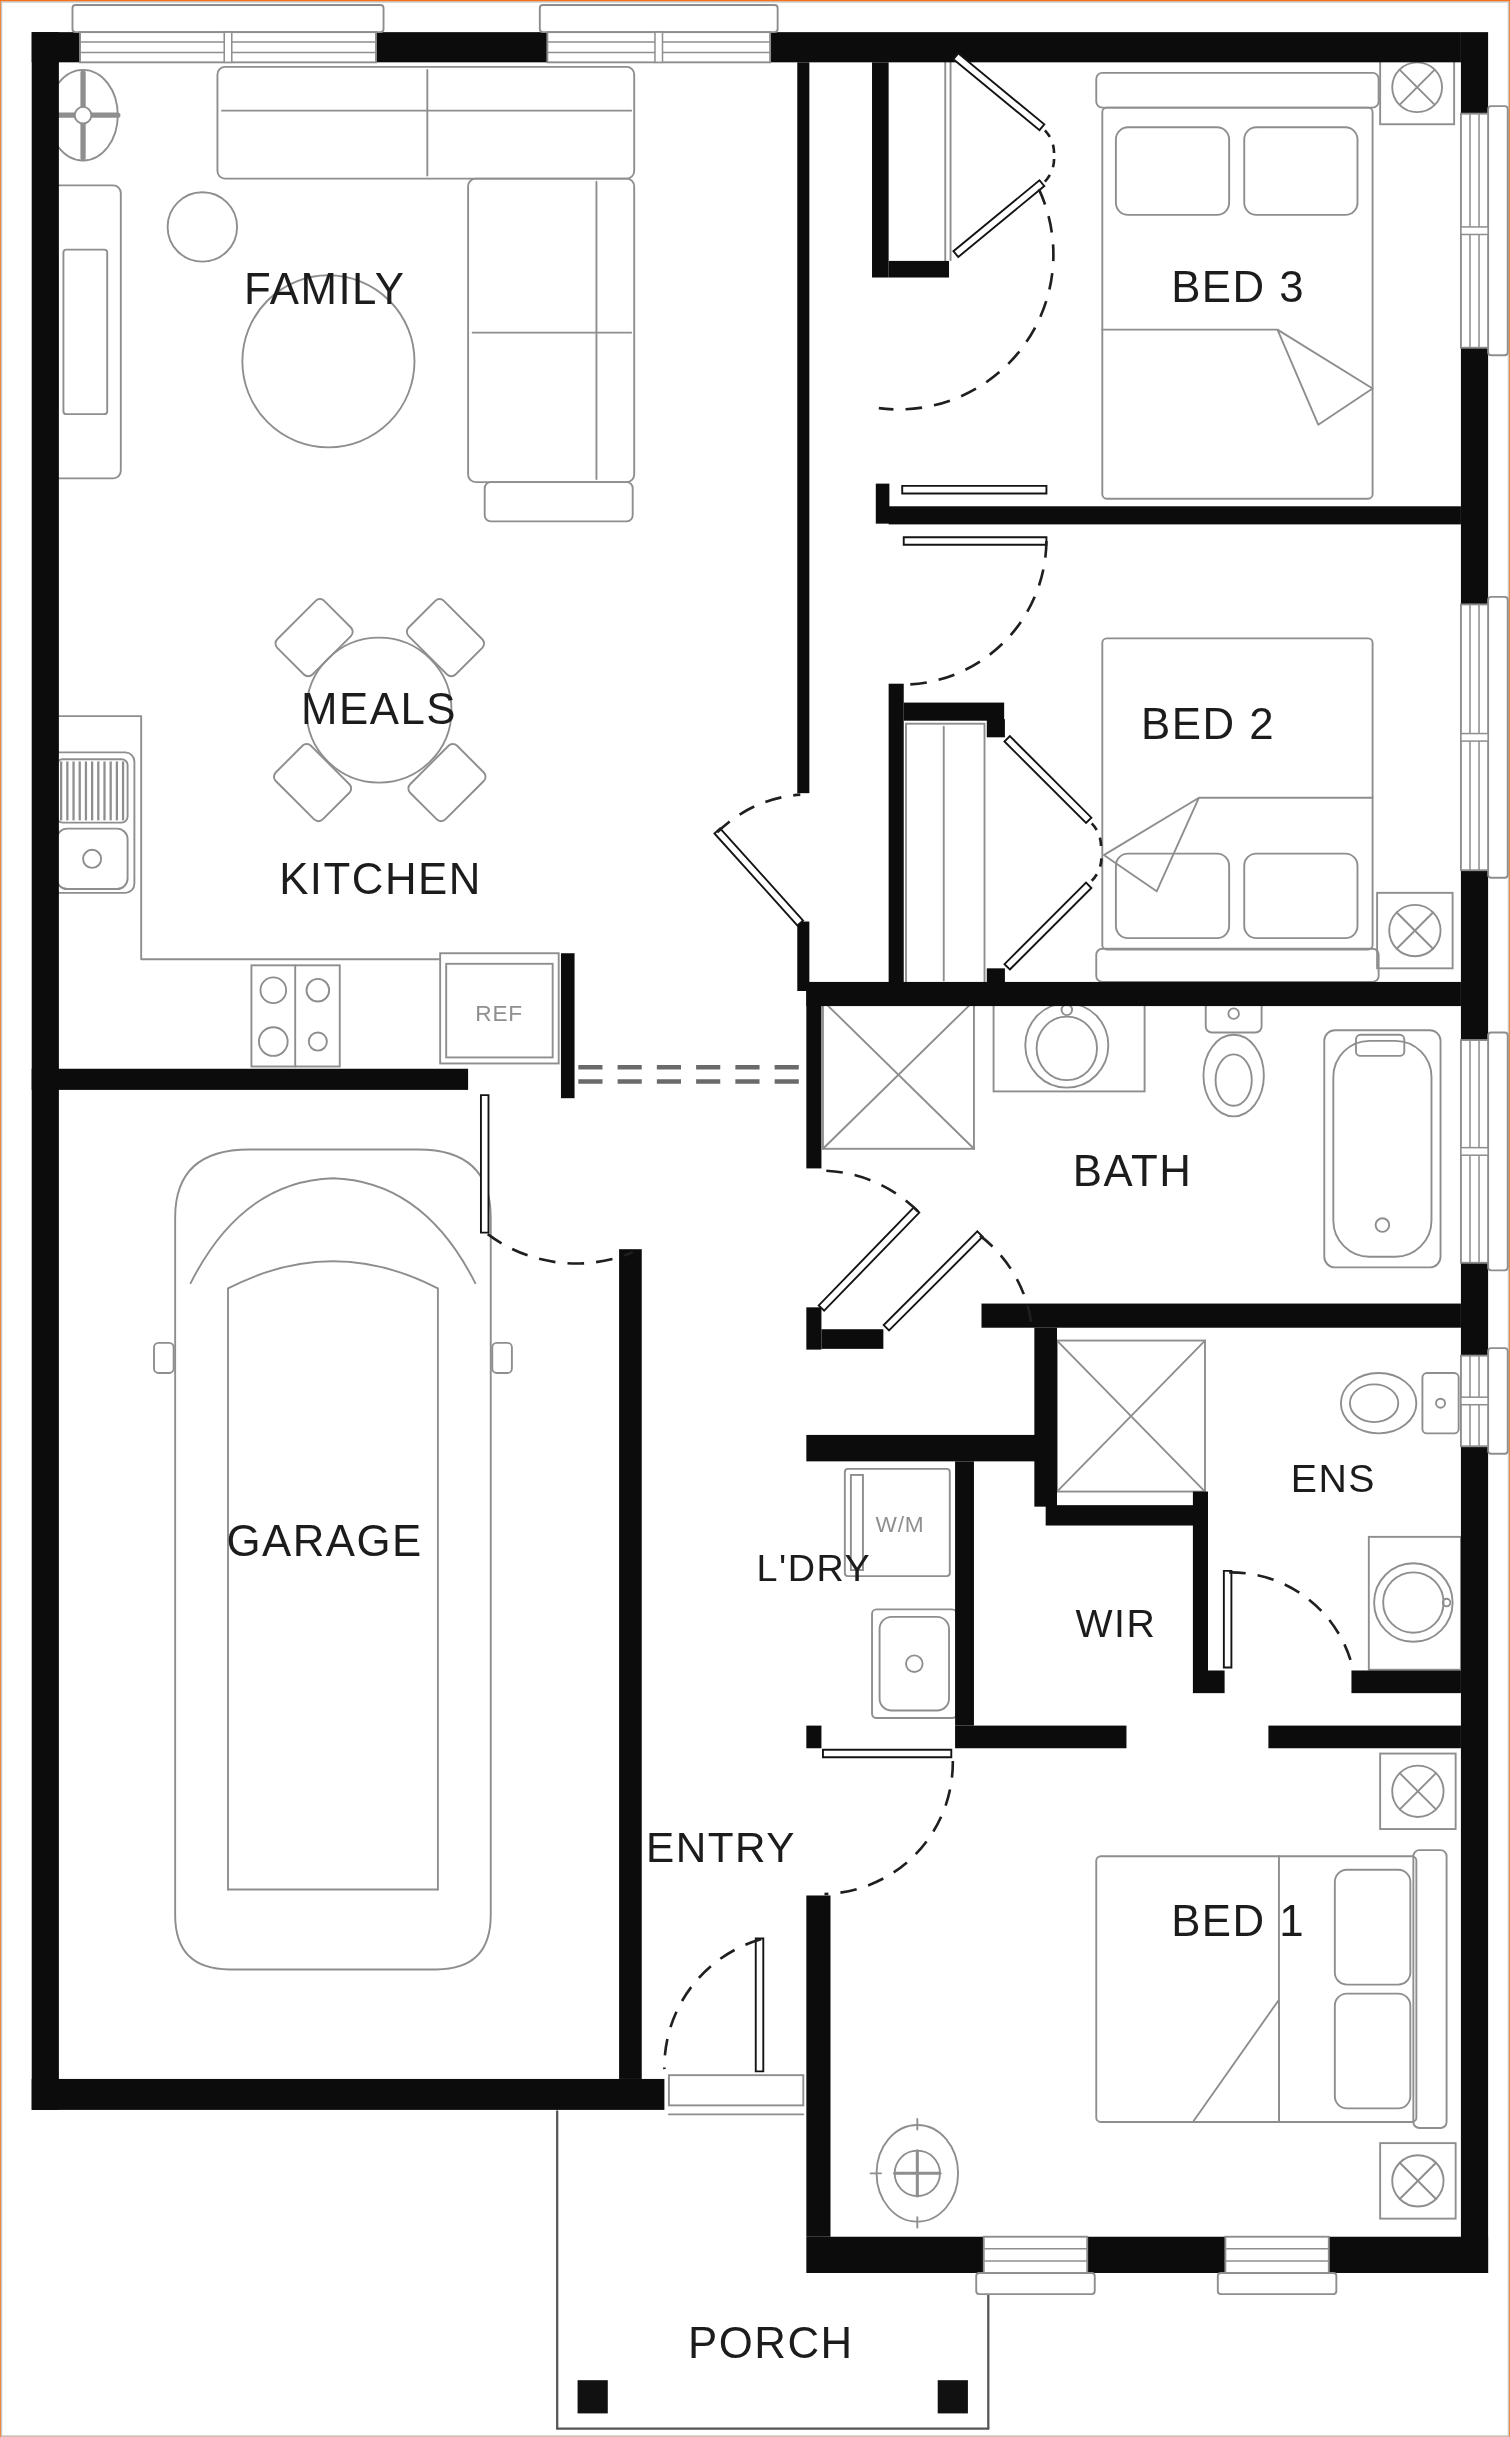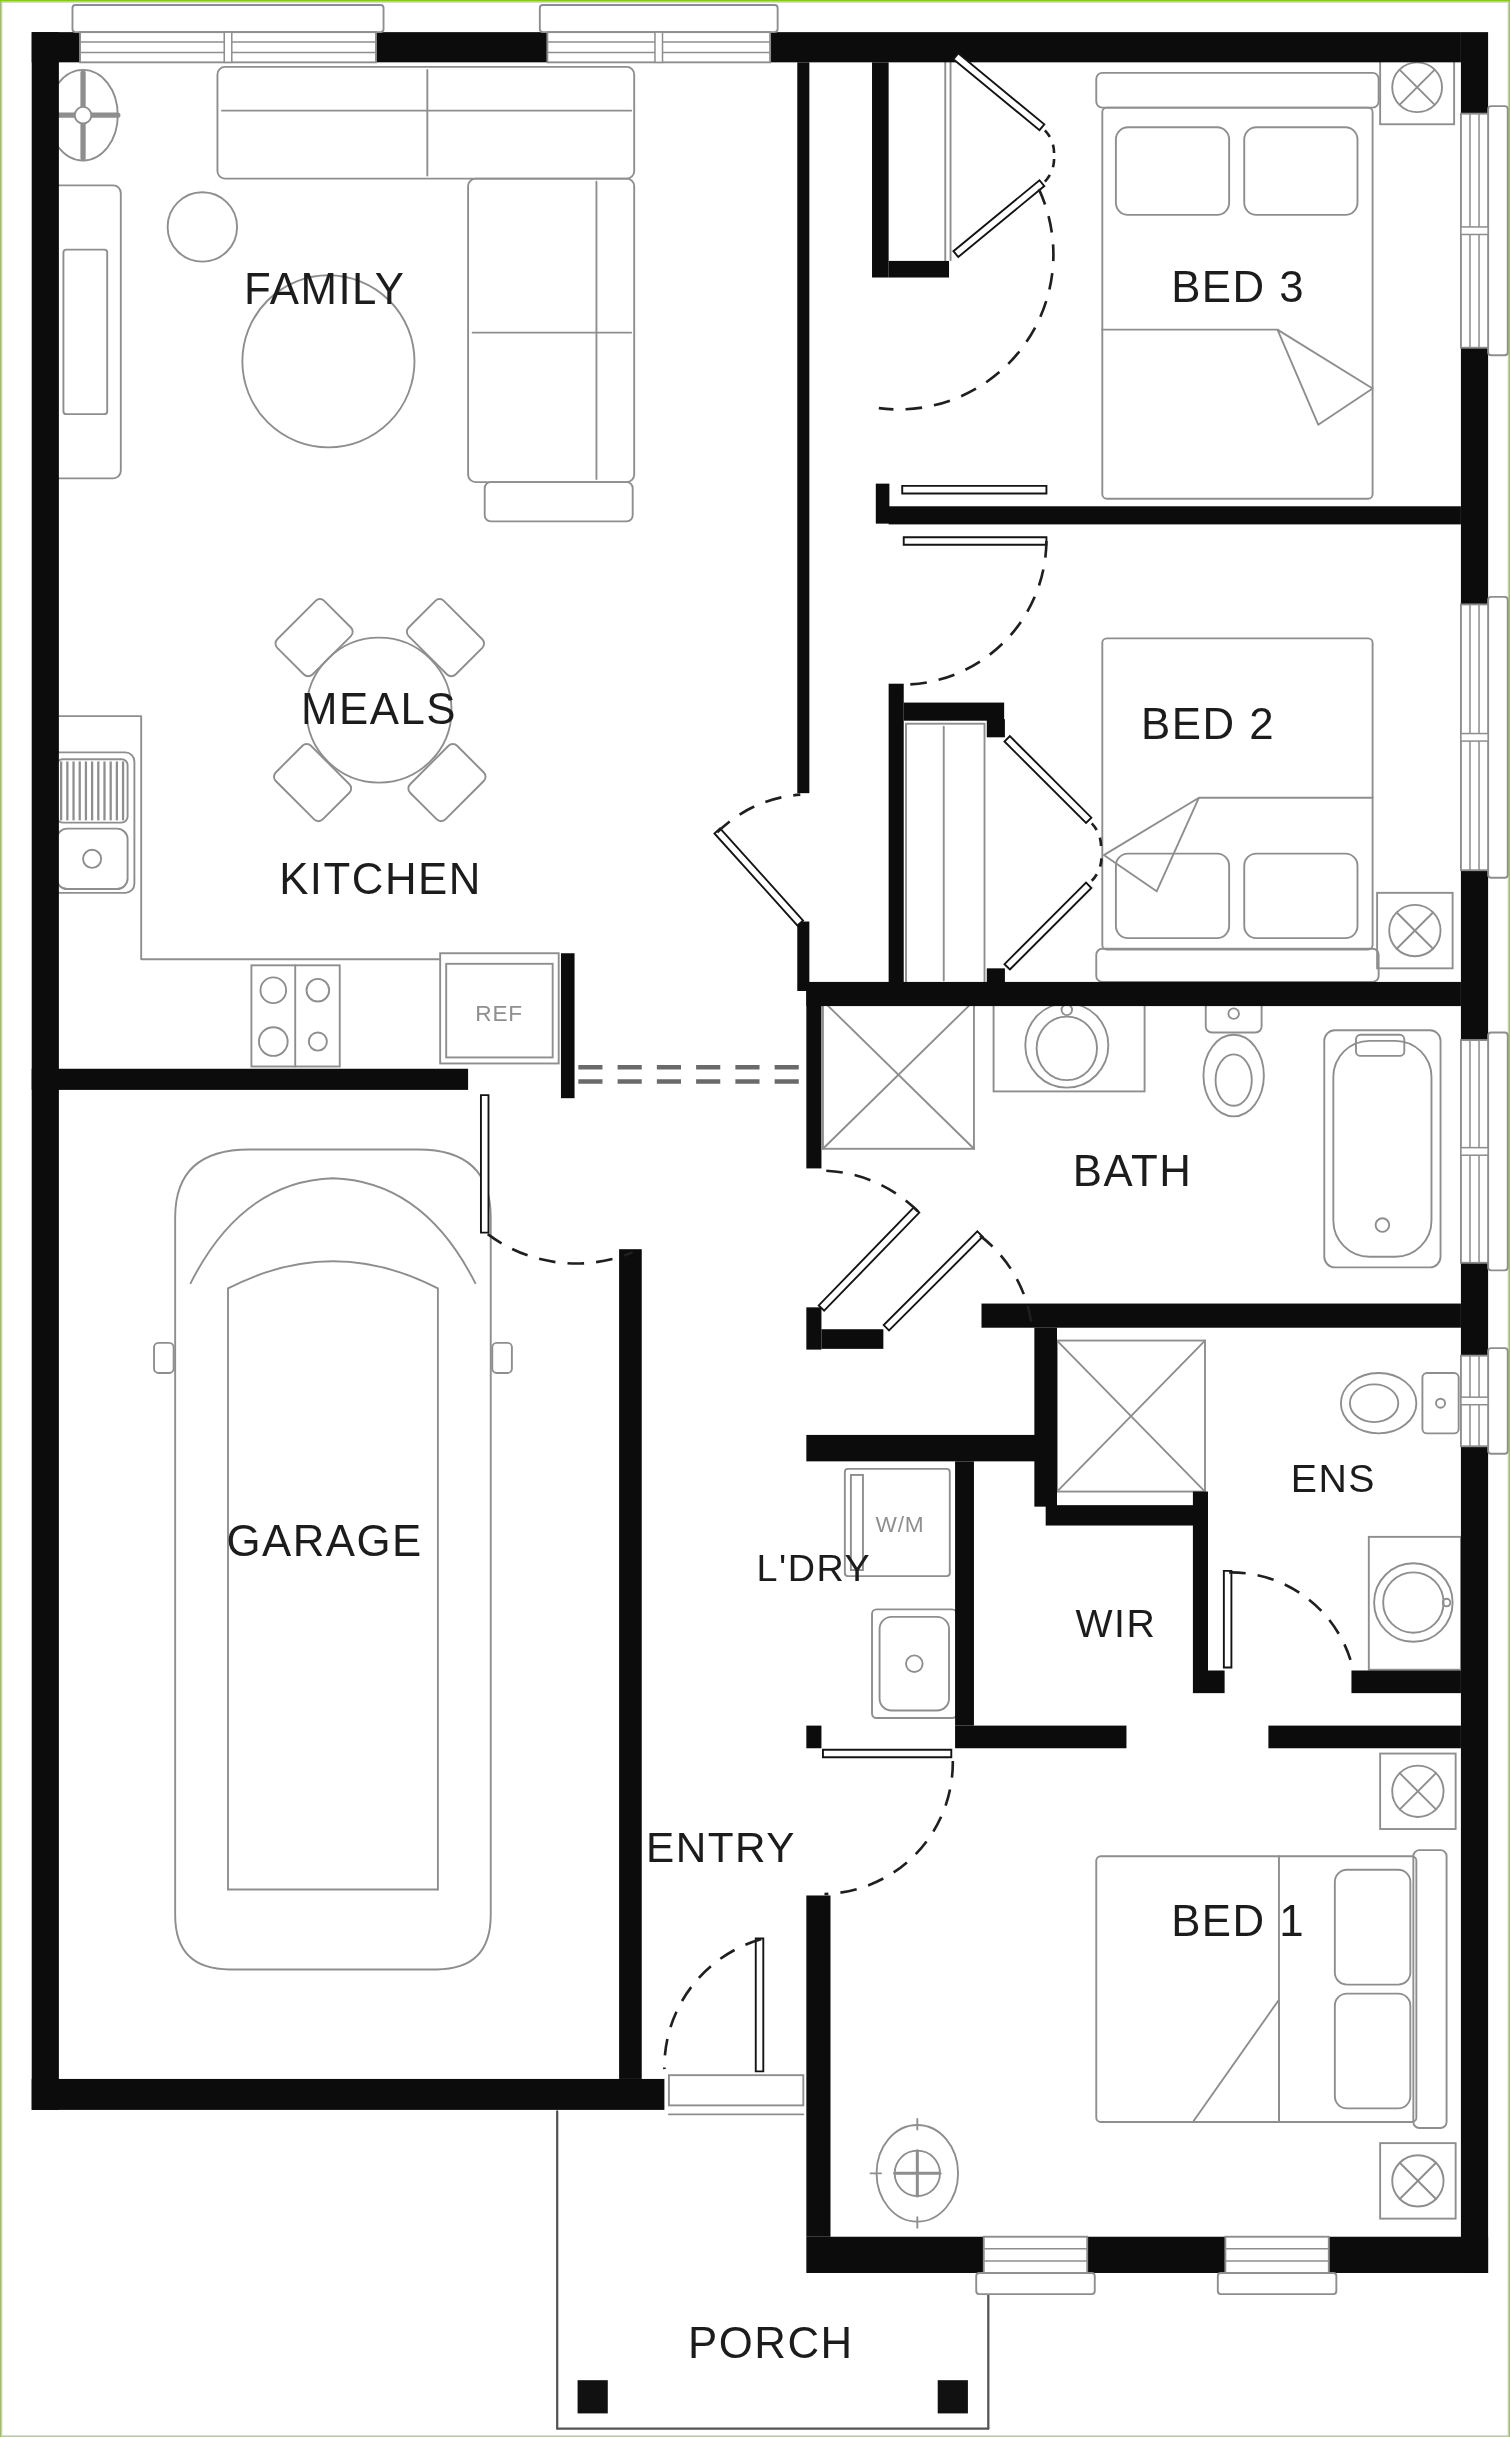--- a/index.html
+++ b/index.html
@@ -1,16 +1,16 @@
 <!DOCTYPE html>
 <html style="font-size:12px"><head>
 <meta charset="utf-8">
 <style>
   html,body{margin:0;padding:0;background:#ffffff;}
-  #stage{position:relative;width:1510px;height:2438px;background:#84cc16;}
+  #stage{position:relative;width:1510px;height:2438px;background:#f97316;}
   svg text{font-family:"Liberation Sans","DejaVu Sans",sans-serif;fill:#1c1c1c;letter-spacing:2px;}
   svg text.muted{fill:#8f8f8f;letter-spacing:1px;}
 </style>
 </head>
 <body>
 
 <div id="stage">
   <svg id="plan" width="1510" height="2438" viewBox="0 0 2000 3228" xmlns="http://www.w3.org/2000/svg">
     <g id="layer-frame">
         <rect x="2" y="2" width="1996" height="3224" fill="#ffffff" stroke="#c9c9c9" stroke-width="2"></rect>

